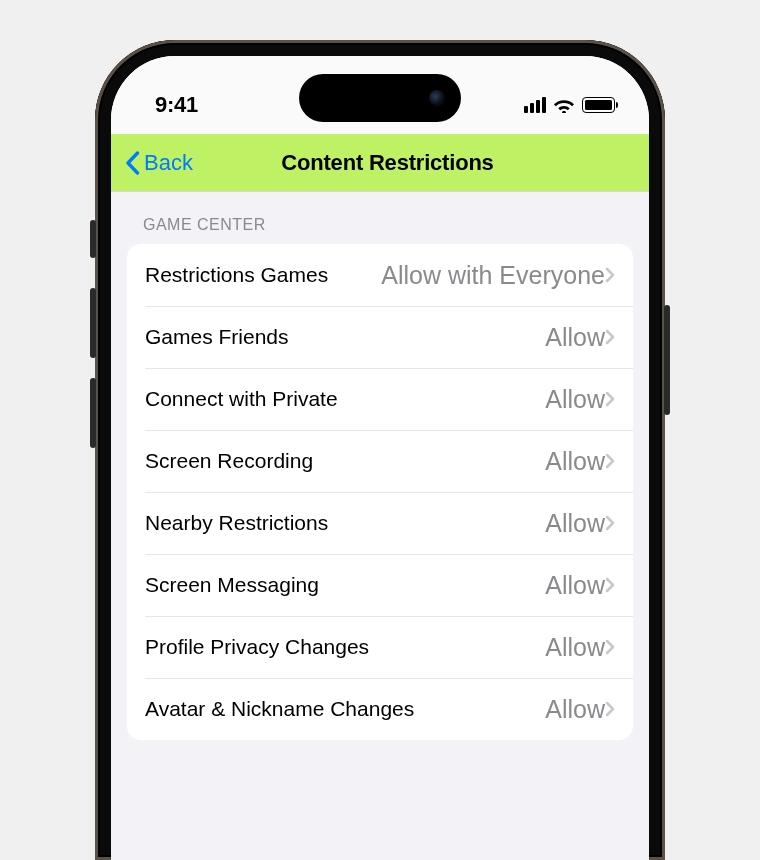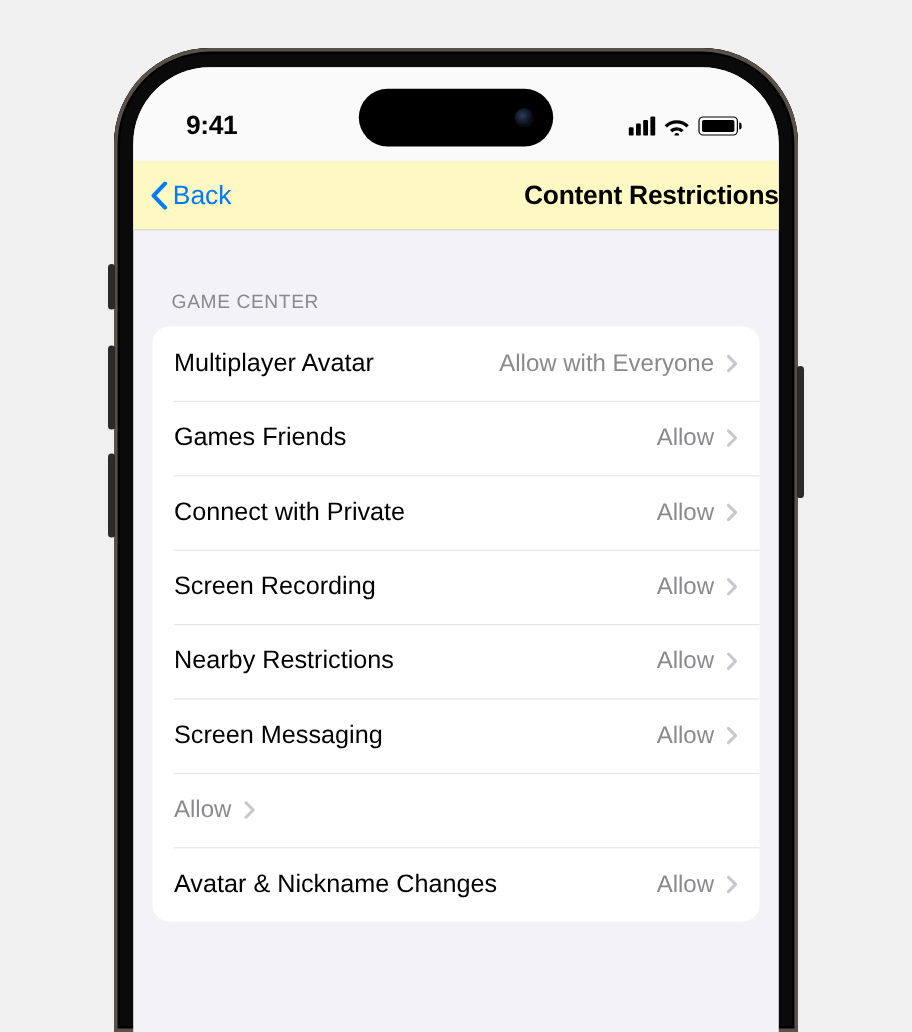--- a/index.html
+++ b/index.html
@@ -131,54 +131,53 @@
       background:#000;
       width:100%;
       height:100%;
       border-radius:1.5px;
     }
     .nav-bar {
       height: 58px;
       display: flex;
       align-items: center;
       padding: 0 14px;
-      background: #fef9c3;
+      background: #bef264;
       border-bottom: 1px solid #d8d8dc;
       position: relative;
     }
     .back-button {
       display: flex;
       align-items: center;
       color: #007aff;
       font-size: 22px;
       gap: 4px;
       z-index: 2;
     }
     .back-chevron svg { display:block; }
     .nav-title {
       position: absolute;
       left: 0;
       right: 0;
-      text-align: right;
+      text-align: center;
       font-size: 22px;
       font-weight: 600;
       color: #000;
       letter-spacing: -.2px;
       padding-left: 15px;
     }
     .content {
       padding-top: 24px;
     }
     .section-header {
       font-size: 16px;
       color: #8a8a8e;
       letter-spacing: .5px;
       padding: 0 32px 10px 32px;
       text-transform: uppercase;
-      margin-top: 28px;
     }
     .list-group {
       background: #fff;
       margin: 0 16px;
       border-radius: 14px;
       overflow: hidden;
     }
     .row {
       display: flex;
       align-items: center;
@@ -197,23 +196,22 @@
     }
     .row-label {
       font-size: 21px;
       color: #000;
       flex: 1;
       white-space: nowrap;
       overflow: hidden;
       text-overflow: ellipsis;
     }
     .row-value {
-      font-size: 20px;
+      font-size: 25px;
       color: #8a8a8e;
-      margin-right: 10px;
       white-space: nowrap;
     }
     .row-chevron svg { display:block; }
   </style>
 </head>
 <body>
 
 <div class="frame-wrap">
   <div class="phone">
     <div class="side-button sb-left-1"></div>
@@ -256,21 +254,21 @@
           <span>Back</span>
         </div>
         <div class="nav-title">Content Restrictions</div>
       </div>
 
       <div class="content">
         <div class="section-header">GAME CENTER</div>
         <div class="list-group">
 
           <div class="row">
-            <span class="row-label">Multiplayer Avatar</span>
+            <span class="row-label">Restrictions Games</span>
             <span class="row-value">Allow with Everyone</span>
             <span class="row-chevron">
                 <svg width="10" height="16" viewBox="0 0 10 16">
                   <path d="M2 2l6 6-6 6" stroke="#c7c7cc" stroke-width="2.5" fill="none" stroke-linecap="round" stroke-linejoin="round"></path>
                 </svg>
               </span>
           </div>
 
           <div class="row">
             <span class="row-label">Games Friends</span>
@@ -316,20 +314,21 @@
             <span class="row-label">Screen Messaging</span>
             <span class="row-value">Allow</span>
             <span class="row-chevron">
                 <svg width="10" height="16" viewBox="0 0 10 16">
                   <path d="M2 2l6 6-6 6" stroke="#c7c7cc" stroke-width="2.5" fill="none" stroke-linecap="round" stroke-linejoin="round"></path>
                 </svg>
               </span>
           </div>
 
           <div class="row">
+            <span class="row-label">Profile Privacy Changes</span>
             <span class="row-value">Allow</span>
             <span class="row-chevron">
                 <svg width="10" height="16" viewBox="0 0 10 16">
                   <path d="M2 2l6 6-6 6" stroke="#c7c7cc" stroke-width="2.5" fill="none" stroke-linecap="round" stroke-linejoin="round"></path>
                 </svg>
               </span>
           </div>
 
           <div class="row">
             <span class="row-label">Avatar &amp; Nickname Changes</span>

